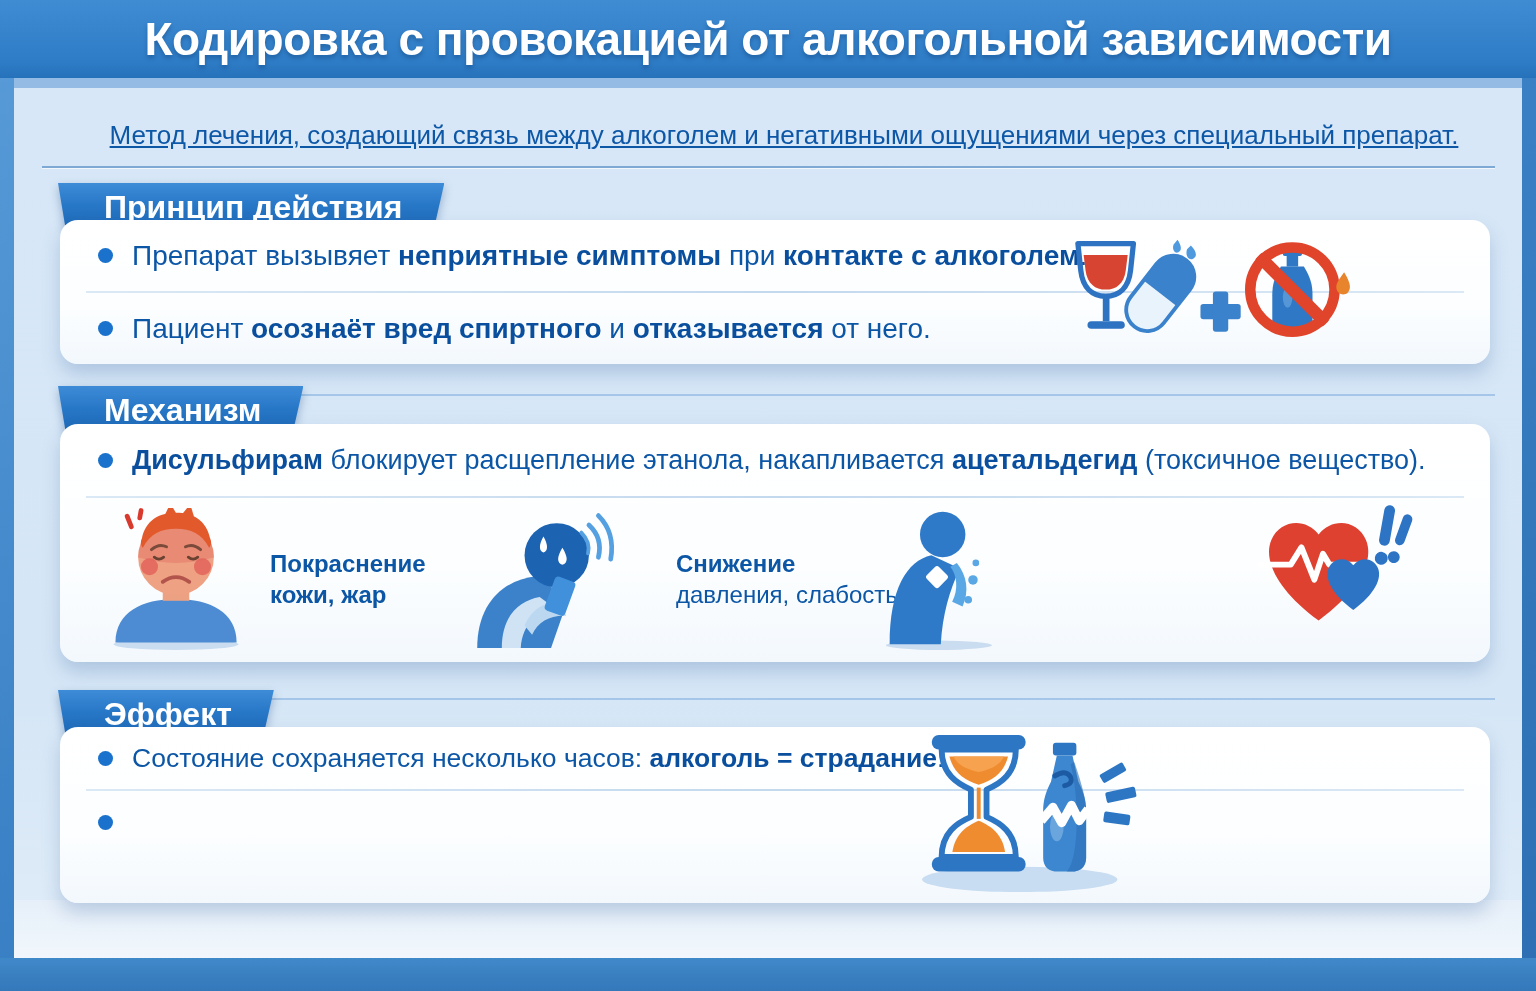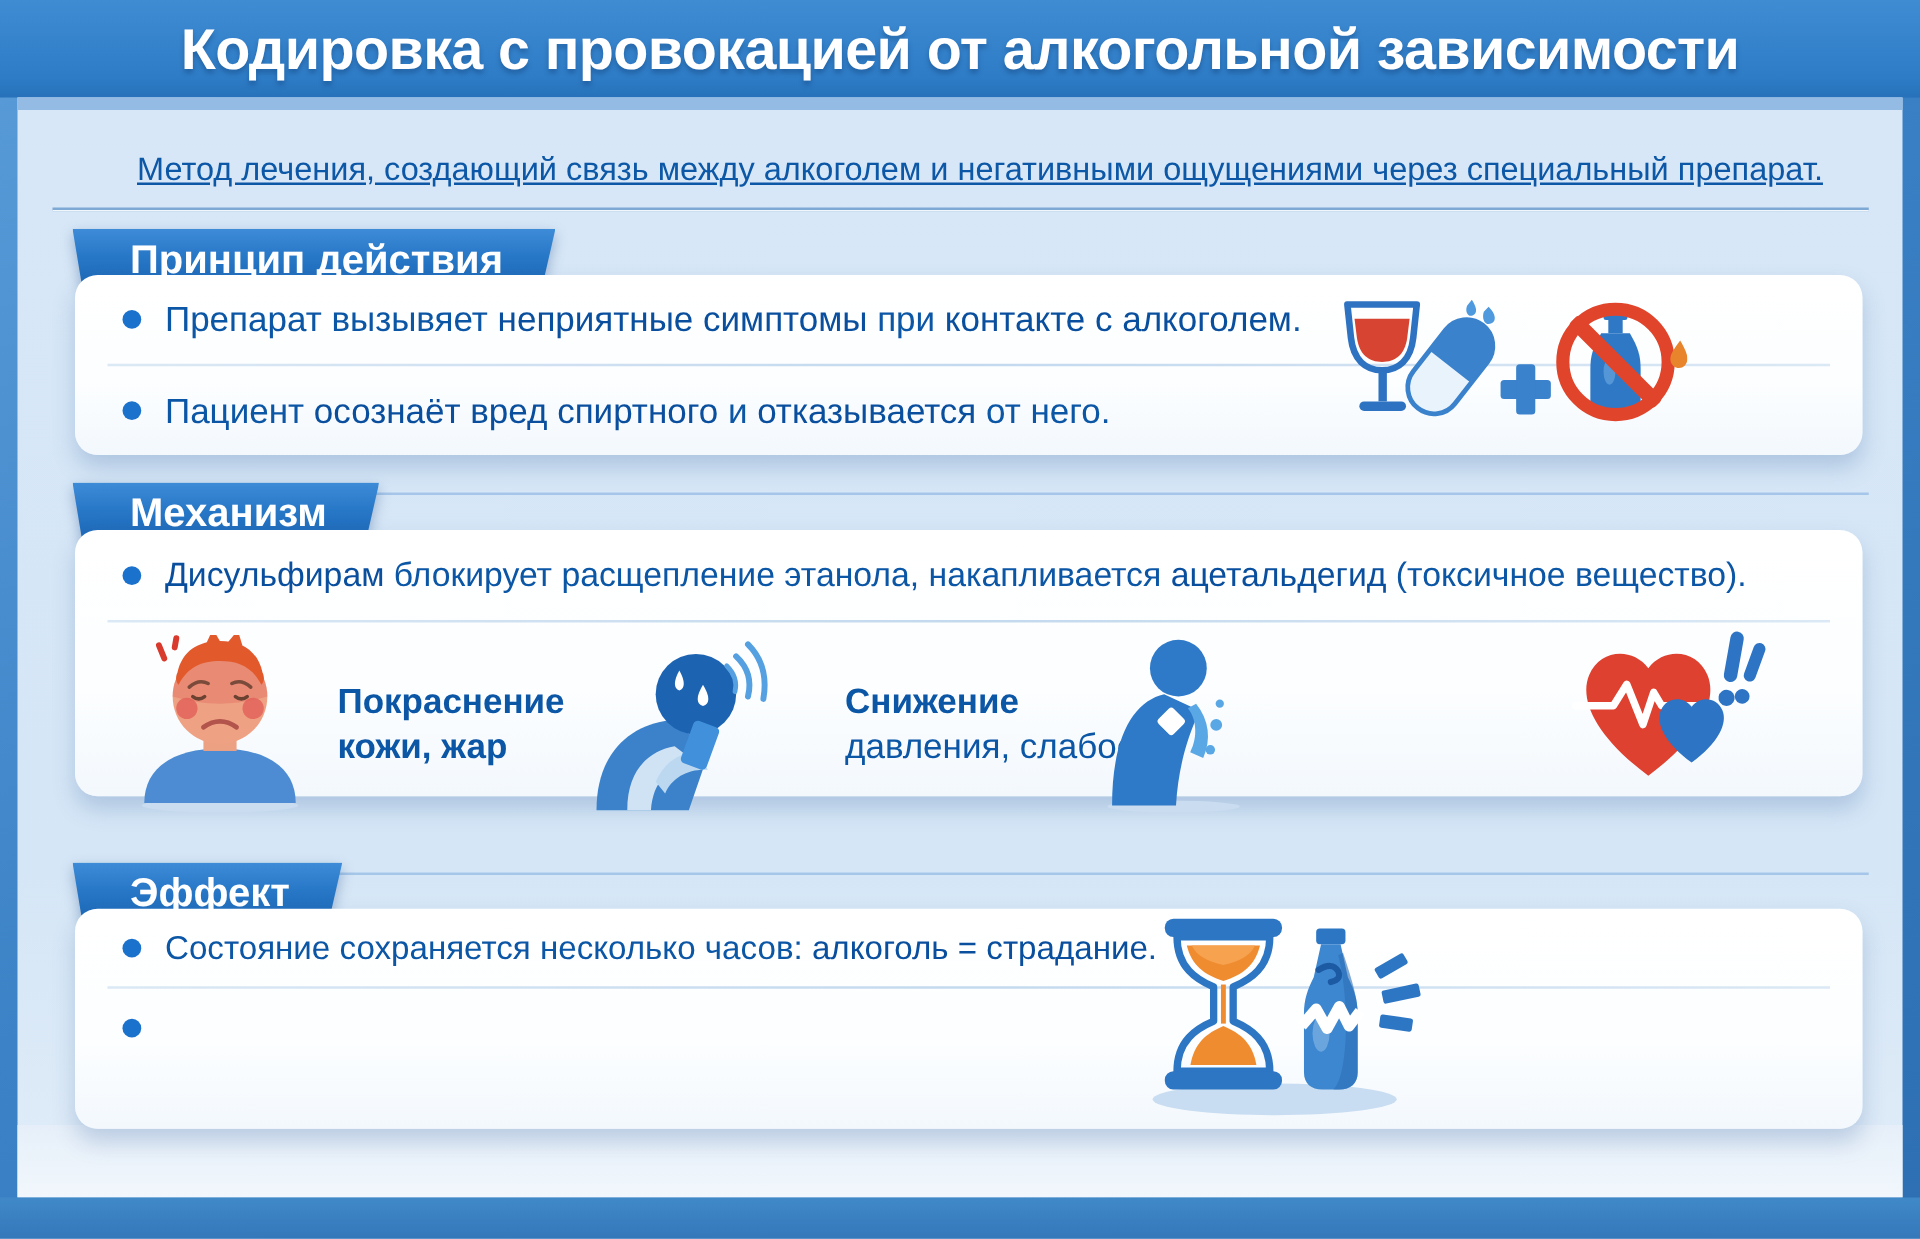--- a/index.html
+++ b/index.html
@@ -62,32 +62,32 @@
     background:linear-gradient(180deg,#ffffff 0%,#fcfeff 60%,#f3f8fd 100%);
     border-radius:18px;
     box-shadow:0 10px 18px rgba(75,115,170,0.28);
   }
   .brow { display:flex; align-items:center; }
   .dot {
     flex:none; width:15px; height:15px; border-radius:50%;
     background:#1a72cc; margin:0 19px 0 38px;
   }
   .btext { margin:0; color:#0c56a6; font-size:28px; white-space:nowrap; }
-  .btext .b { font-weight:normal; color:#0a4f9e; }
+  .btext .b { font-weight:bold; color:#0a4f9e; }
   .divider { height:2px; margin:0 26px; background:linear-gradient(90deg,#dbe8f5,#c3d9ee 50%,#dbe8f5); }
   
   #card1 { top:220px; height:144px; }
   #card1 .brow { height:71px; }
   #card1 .icons { position:absolute; right:140px; top:14px; }
   
-  #card2 { top:424px; height:213px; }
+  #card2 { top:424px; height:238px; }
   #card2 .brow { height:72px; }
   #card2 .btext { font-size:27px; }
   .sym { position:absolute; top:84px; display:flex; align-items:center; }
-  .sym-label { margin-left:14px; color:#0c56a6; font-size:28px; font-weight:bold; line-height:1.3; white-space:nowrap; }
+  .sym-label { margin-left:14px; color:#0c56a6; font-size:24px; font-weight:bold; line-height:1.3; white-space:nowrap; }
   .sym-label .reg { font-weight:normal; }
   #sym1 { left:36px; }  #sym2 { left:408px;gap:44px; }  #sym3 { left:822px; }  #sym4 { left:1192px; top:76px; }
   
   #card3 { top:727px; height:176px; }
   #card3 .brow1 { height:62px; }
   #card3 .btext { font-size:26.5px; }
   #card3 .brow2 { align-items:flex-start; padding-top:14px; }
   #card3 .brow2 .dot { margin-top:10px; }
   #card3 .hg { position:absolute; left:852px; top:4px; }
   .twoline { line-height:1.32; }

